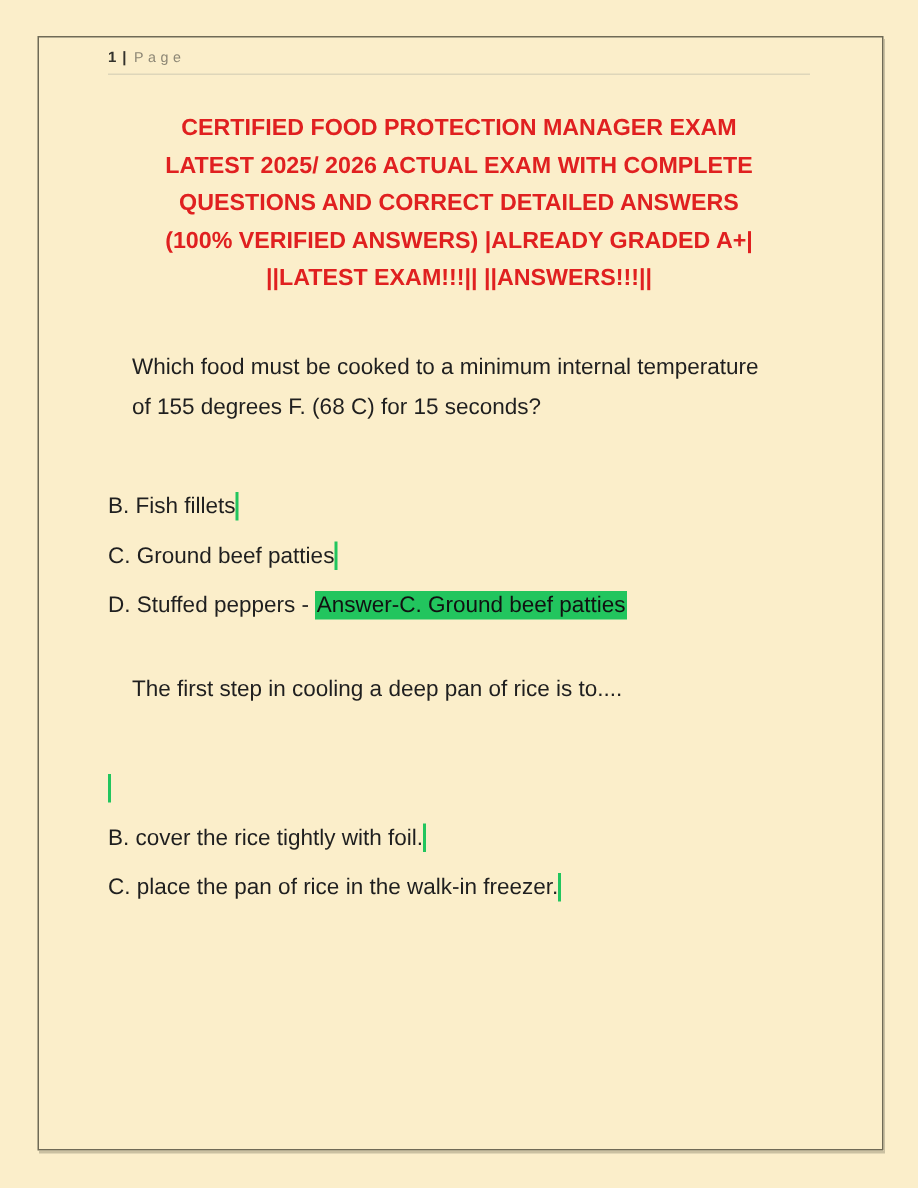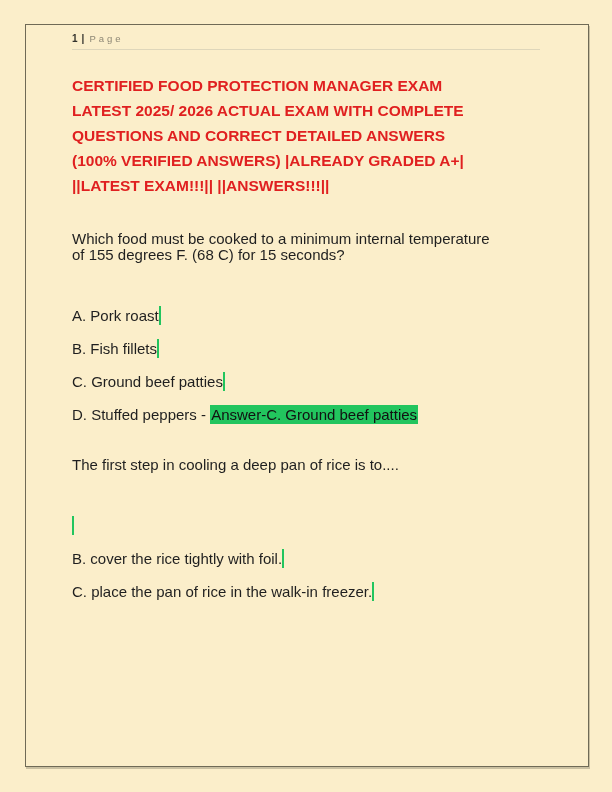--- a/index.html
+++ b/index.html
@@ -45,36 +45,37 @@
     font-weight: bold;
     margin: 0 5px 0 3px;
   }
   .header-label {
     color: #8d8775;
     letter-spacing: 3px;
     font-size: 9.5px;
   }
   .doc-title {
     margin-top: 23px;
+    text-align: center;
     color: #e02020;
     font-weight: bold;
     font-size: 15.5px;
     line-height: 25px;
   }
   .qa-block {
     margin-top: 33px;
     color: #1f1f1f;
     font-size: 15px;
   }
   .qa-block + .qa-block {
     margin-top: 30px;
   }
   .question-text {
-    margin: 0 0 40px 0;
-    line-height: 16px;
+    margin: 0 0 40px 16px;
+    line-height: 27px;
   }
   .question-text.narrow {
     max-width: 430px;
   }
   .option-row {
     margin: 0 0 8px 0;
     line-height: 25px;
   }
   mark.answer-hl {
     background: #22c55e;
@@ -100,21 +101,20 @@
       <div>CERTIFIED FOOD PROTECTION MANAGER EXAM</div>
       <div>LATEST 2025/ 2026 ACTUAL EXAM WITH COMPLETE</div>
       <div>QUESTIONS AND CORRECT DETAILED ANSWERS</div>
       <div>(100% VERIFIED ANSWERS) |ALREADY GRADED A+|</div>
       <div>||LATEST EXAM!!!|| ||ANSWERS!!!||</div>
     </div>
 
     <div class="qa-block">
       <p class="question-text narrow">Which food must be cooked to a minimum internal temperature of 155 degrees F. (68 C) for 15 seconds?</p>
       <div class="options">
-        <p class="option-row"><span>A. Pork roast</span><mark class="answer-hl"></mark></p>
         <p class="option-row"><span>B. Fish fillets</span><mark class="answer-hl"></mark></p>
         <p class="option-row"><span>C. Ground beef patties</span><mark class="answer-hl"></mark></p>
         <p class="option-row"><span>D. Stuffed peppers - </span><mark class="answer-hl">Answer-C. Ground beef patties</mark></p>
       </div>
     </div>
 
     <div class="qa-block">
       <p class="question-text">The first step in cooling a deep pan of rice is to....</p>
       <div class="options">
         <p class="option-row"><mark class="answer-hl"></mark></p>

